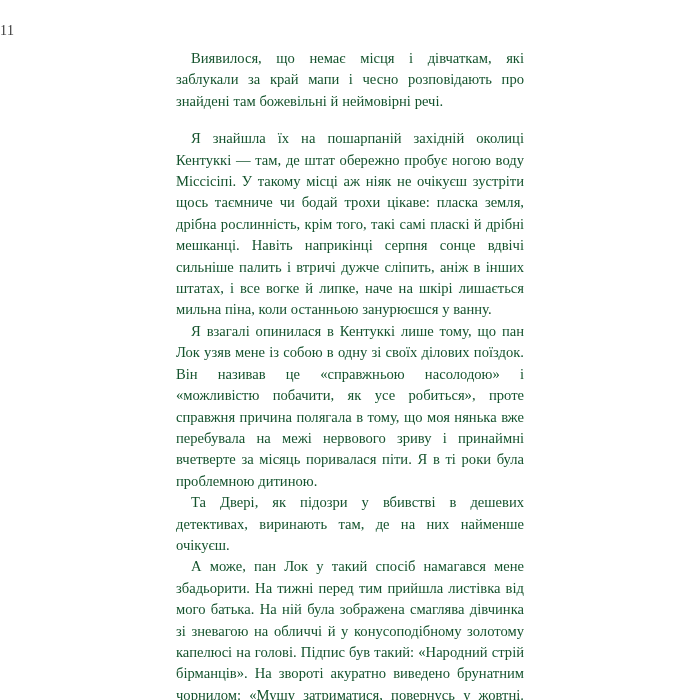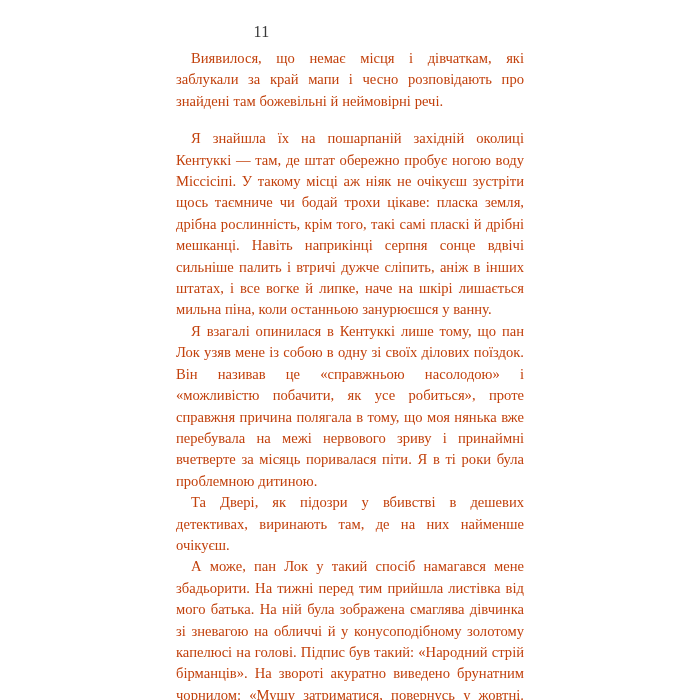--- a/index.html
+++ b/index.html
@@ -13,36 +13,36 @@
     height: 700px;
     background: #ffffff;
     overflow: hidden;
     font-family: "Liberation Serif", "DejaVu Serif", serif;
   }
   .folio {
     position: absolute;
     top: 23px;
     left: 0;
     width: 523px;
-    text-align: center;
-    font-size: 16px;
+    text-align: left;
+    font-size: 14px;
     color: #3a3a3a;
     letter-spacing: 0.4px;
   }
   .textblock {
     position: absolute;
     left: 176px;
     top: 48px;
     width: 348px;
   }
   .para {
     margin: 0;
     font-size: 14.6px;
     line-height: 21.4px;
-    color: #c2410c;
+    color: #14532d;
     text-align: justify;
     text-indent: 15px;
     hyphens: manual;
     word-spacing: 0.1px;
   }
   .para.gap-after {
     margin-bottom: 16px;
   }
 </style>
 </head>

